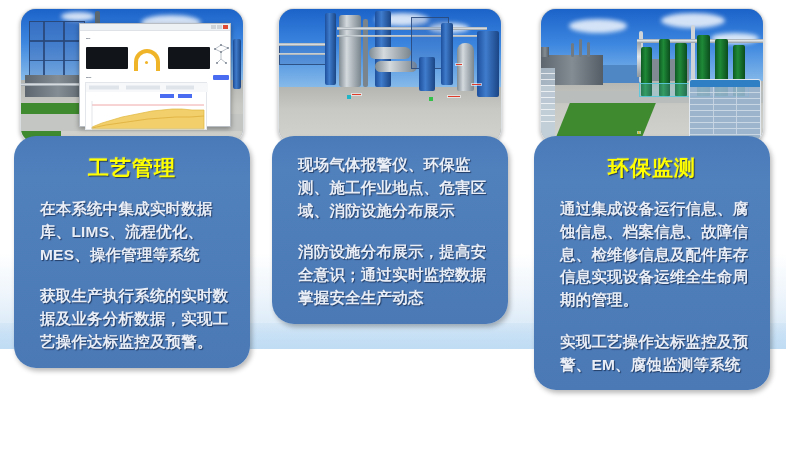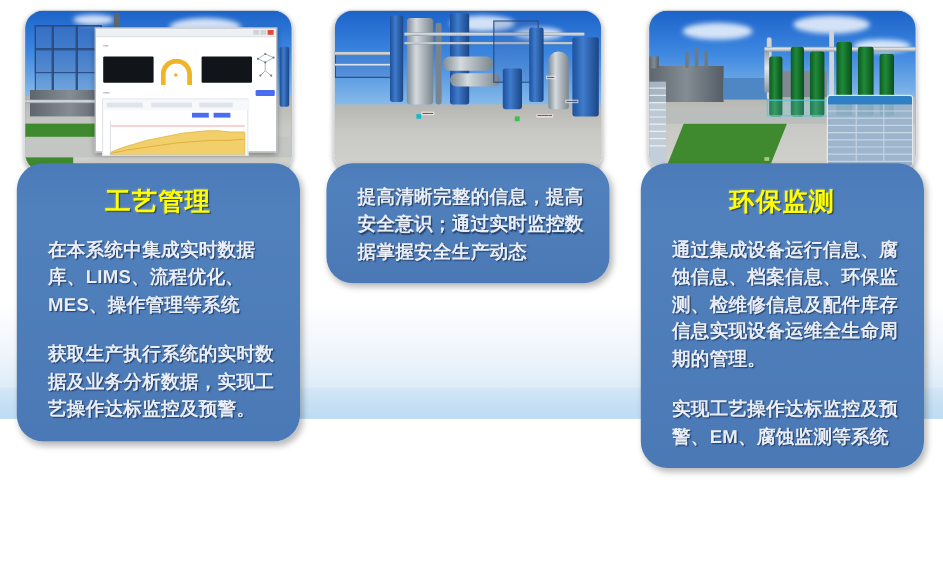--- a/index.html
+++ b/index.html
@@ -305,21 +305,22 @@
         <div class="tagbox" style="left:68px; top:86px; background:#22b5c8;"></div>
         <div class="tag" style="left:72px; top:84px;">▬▬▬</div>
         <div class="tagbox" style="left:150px; top:88px; background:#35c24a;"></div>
         <div class="tag" style="left:168px; top:86px;">▬▬▬▬</div>
         <div class="tag" style="left:176px; top:54px;">▬▬</div>
         <div class="tag" style="left:192px; top:74px;">▬▬▬</div>
       </div>
     </div>
 
     <div class="panel">
-      <div class="para">提高清晰完整的信息，提高安全意识；通过实时监控数据掌握安全生产动态</div>
+      <div class="para">现场气体报警仪、环保监测、施工作业地点、危害区域、消防设施分布展示</div>
+      <div class="para">消防设施分布展示，提高安全意识；通过实时监控数据掌握安全生产动态</div>
     </div>
   </div>
 
   <div class="card" style="left:534px; top:8px;">
 
     <div class="thumb" title="三维工厂场景，绿色塔器与设备数据表面板">
       <div class="scene">
         <div class="sky" style="height:58%;"></div>
         <div class="cloud" style="left:28px; top:10px; width:58px; height:14px;"></div>
         <div class="cloud" style="left:120px; top:4px; width:64px; height:15px;"></div>
@@ -406,18 +407,18 @@
               <div class="tp-cell"></div>
             </div>
         </div>
 
         <div class="tag" style="left:96px; top:122px; color:#e8b81c;">◣</div>
       </div>
     </div>
 
     <div class="panel">
       <div class="card-title">环保监测</div>
-      <div class="para">通过集成设备运行信息、腐蚀信息、档案信息、环保监测、检维修信息及配件库存信息实现设备运维全生命周期的管理。</div>
+      <div class="para">通过集成设备运行信息、腐蚀信息、档案信息、故障信息、检维修信息及配件库存信息实现设备运维全生命周期的管理。</div>
       <div class="para">实现工艺操作达标监控及预警、EM、腐蚀监测等系统</div>
     </div>
   </div>
 
 </div>
 
 </body></html>

